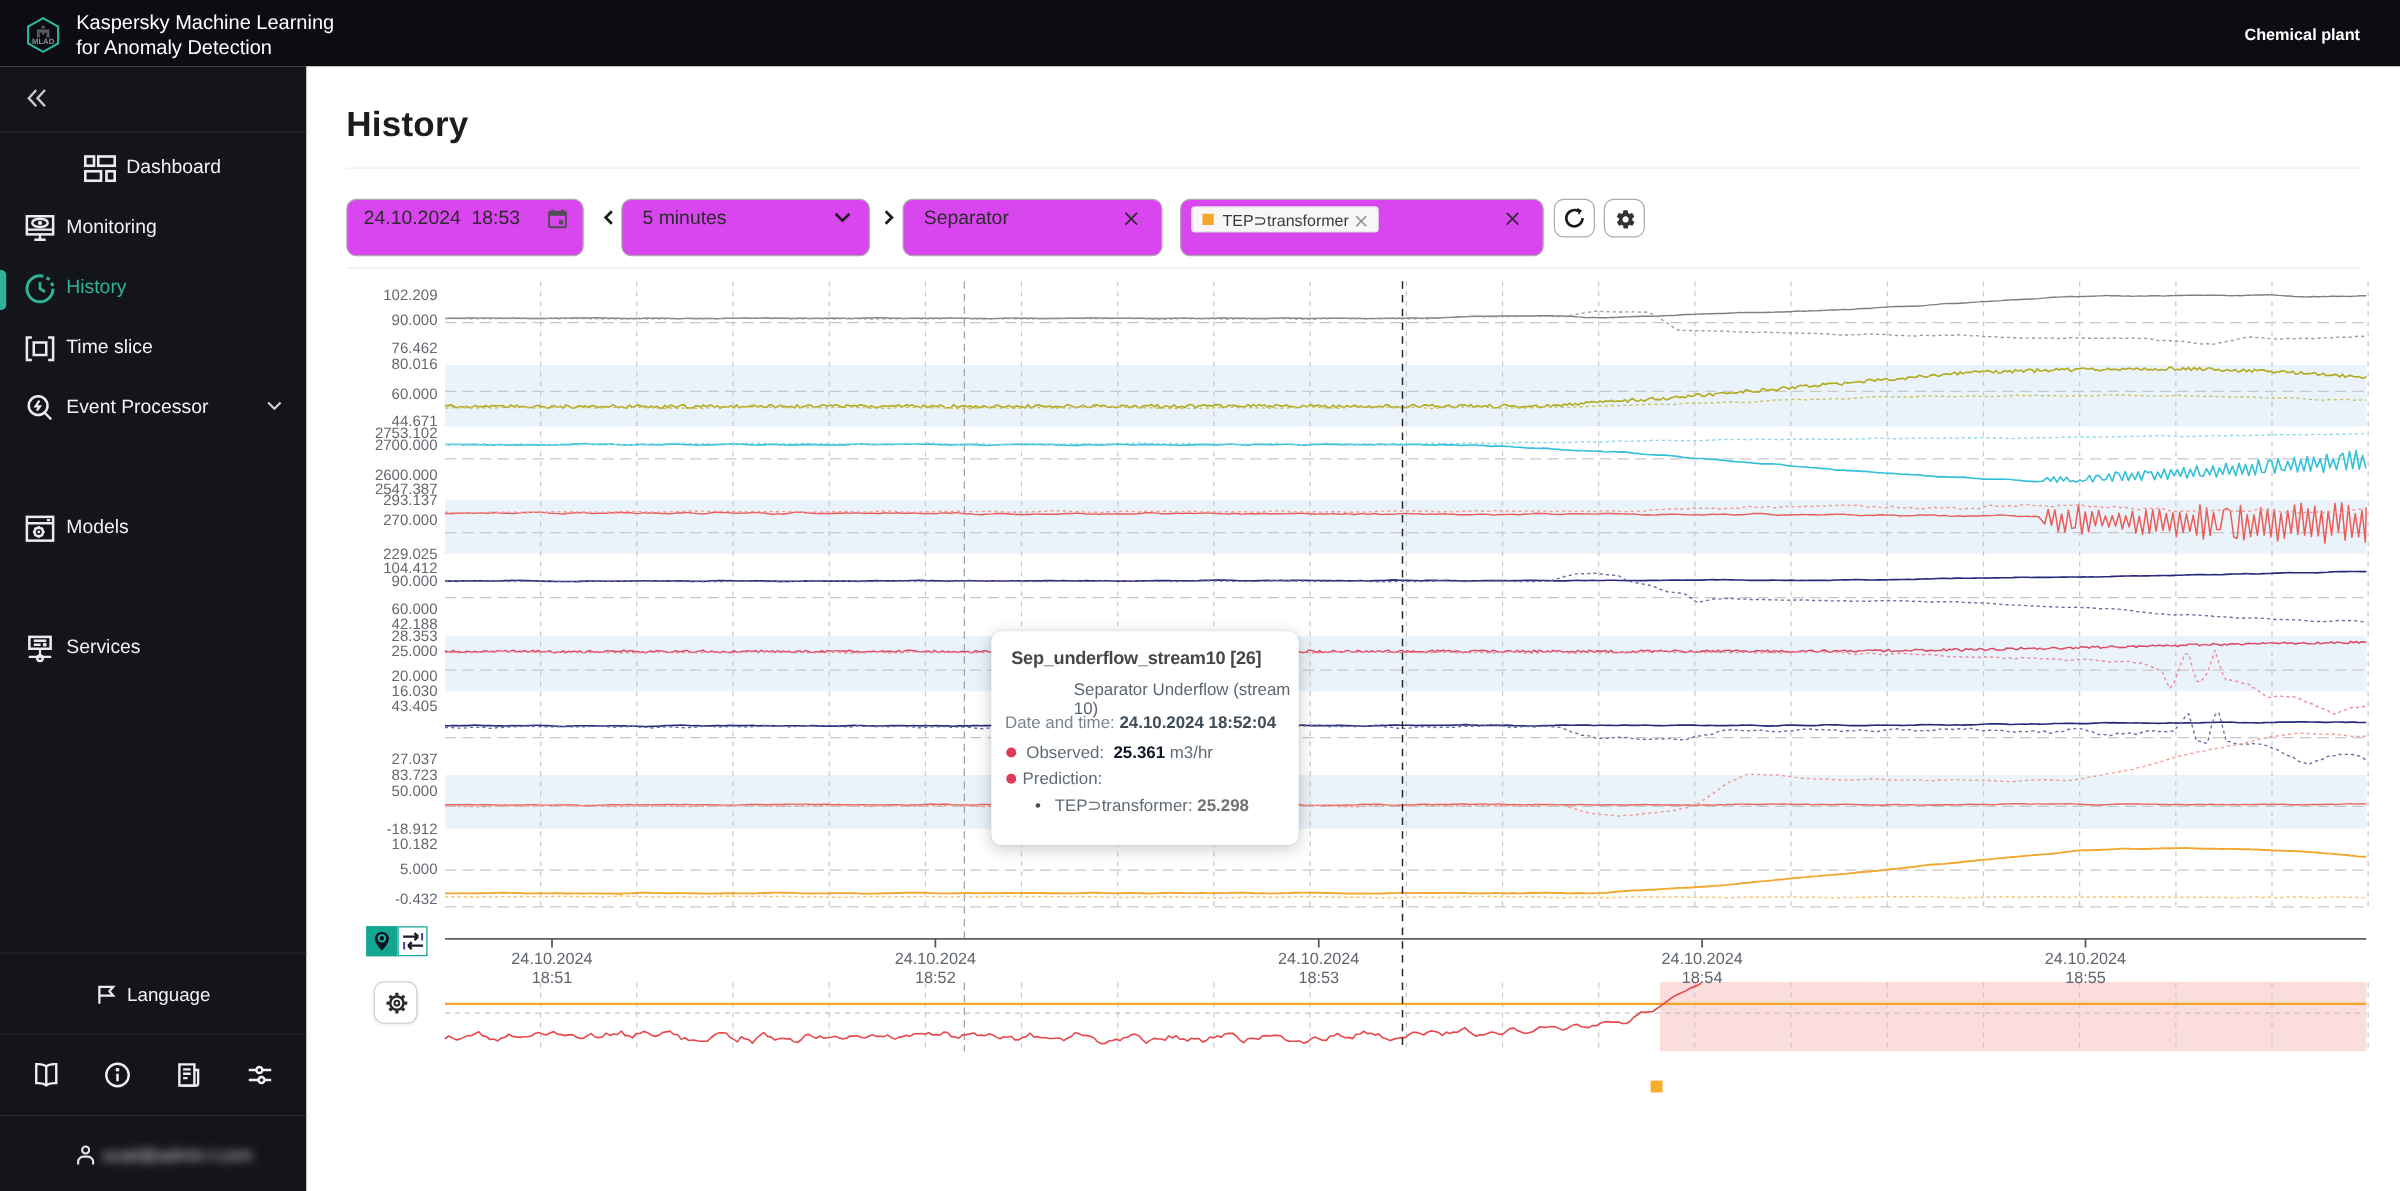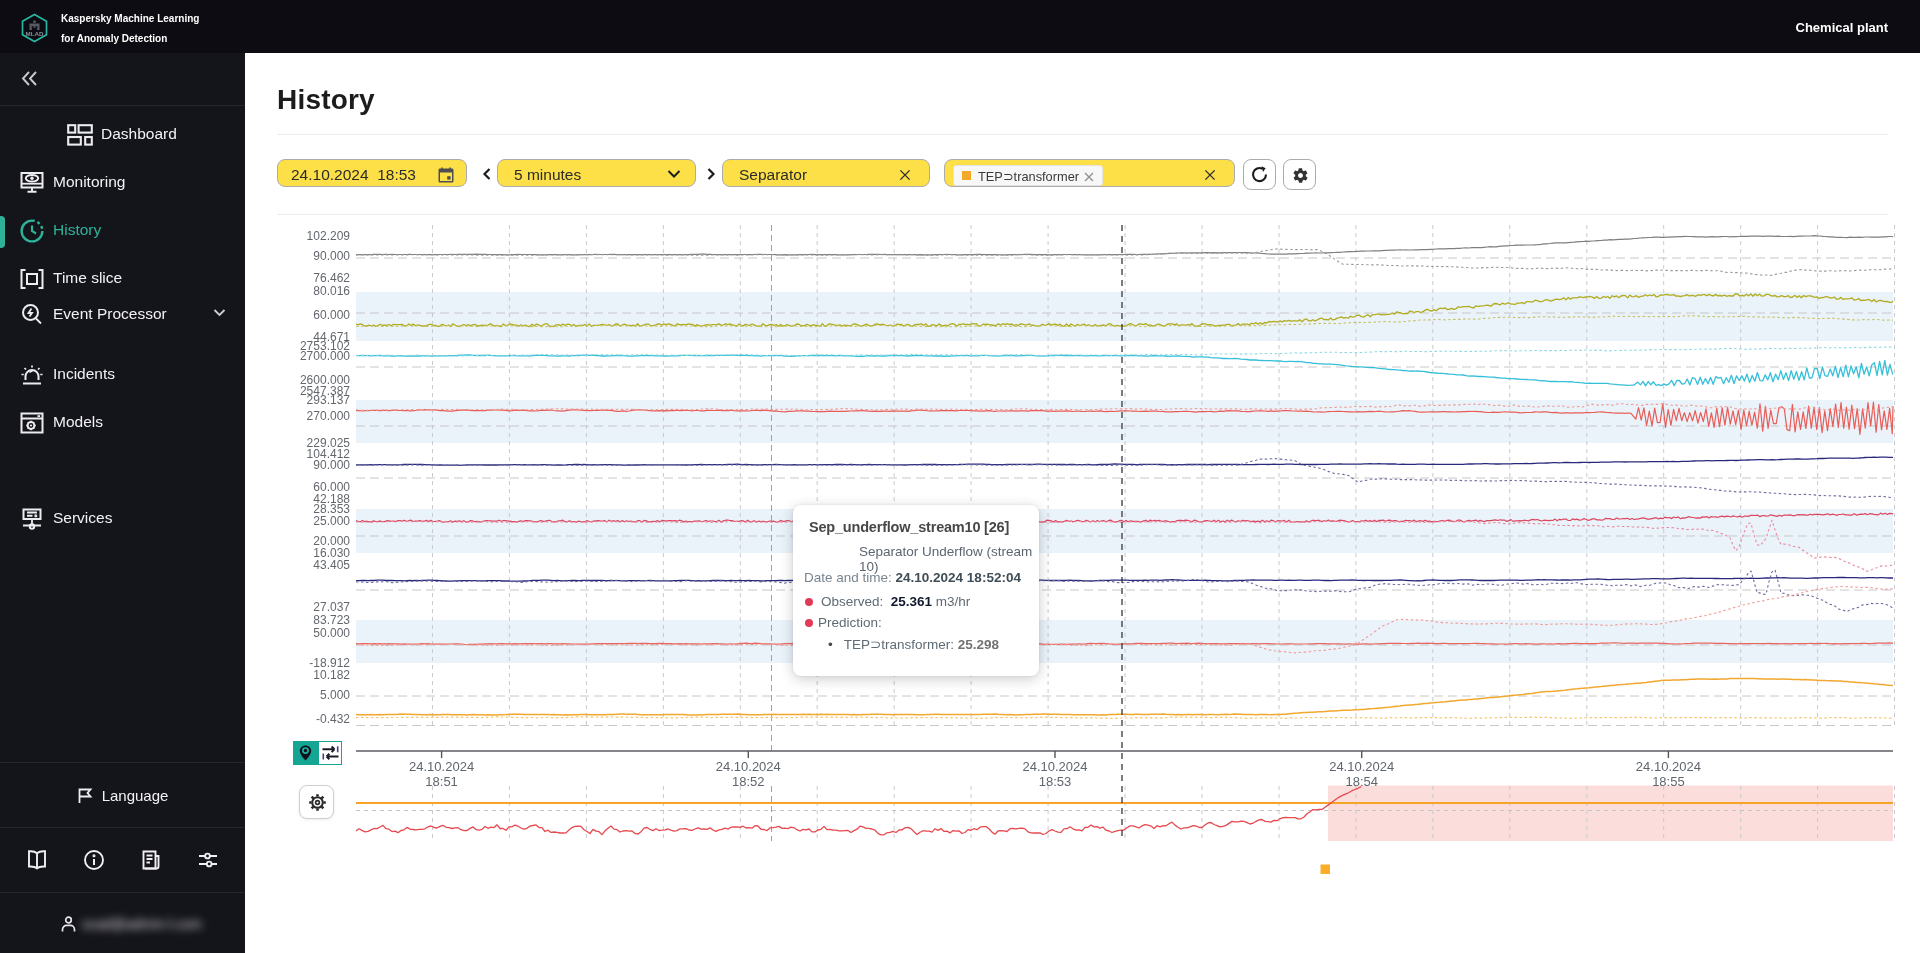--- a/index.html
+++ b/index.html
@@ -1,38 +1,38 @@
 <!DOCTYPE html>
 <html><head>
 <meta charset="utf-8">
 <style>
 * { margin:0; padding:0; box-sizing:border-box; }
 html,body { width:1920px; height:953px; overflow:hidden; background:#fff;
   font-family:"Liberation Sans", sans-serif; }
 .topbar { position:absolute; left:0; top:0; width:1920px; height:53px; background:#0c0c12; z-index:20; }
 .logo { position:absolute; left:20px; top:13px; }
-.apptitle { position:absolute; left:61px; top:9px; color:#fff; font-size:10px; line-height:20px; font-weight:700;}
+.apptitle { position:absolute; left:61px; top:9px; color:#fff; font-size:16px; line-height:20px; font-weight:400;}
 .plant { position:absolute; right:32px; top:20px; color:#fff; font-size:13px; font-weight:700; }
 .sidebar { position:absolute; left:0; top:53px; width:245px; height:900px; background:#14141b; z-index:15; }
 .sdiv { position:absolute; left:0; width:245px; height:0; border-top:1px solid #26262e; }
 .navitem { position:absolute; left:0; width:245px; height:48px; color:#f2f2f4; font-size:15.5px; }
 .navitem .ic { position:absolute; left:19px; top:11px; width:26px; height:26px; }
 .navitem .lb { position:absolute; left:53px; top:14px; }
 .navitem.active { color:#2eb398; }
 .activebar { position:absolute; left:0px; width:5px; height:32px; background:#2eb398; border-radius:0 4px 4px 0; }
 .lang { position:absolute; left:0; width:245px; text-align:center; color:#f2f2f4; font-size:15px; }
 .bicons { position:absolute; width:245px; }
 .bic { position:absolute; width:22px; height:22px; }
 .useremail { position:absolute; filter:blur(4px); color:#d8d8dc; font-size:14px; }
 .usericon { position:absolute; }
 .main { position:absolute; left:245px; top:53px; width:1675px; height:900px; background:#fff; }
 h1 { position:absolute; left:32px; top:31px; font-size:28px; color:#1c1c1c; letter-spacing:0.2px; }
 .hr1 { position:absolute; left:32px; top:81px; width:1611px; border-top:1px solid #ededed; }
 .hr2 { position:absolute; left:32px; top:161px; width:1611px; border-top:1px solid #ededed; }
-.ctl { position:absolute; top:106px; height:28px; border:1px solid #ababab; border-radius:8px; background:#fde047;
+.ctl { position:absolute; top:106px; height:46px; border:1px solid #ababab; border-radius:8px; background:#d946ef;
   font-size:15.5px; color:#2b2b2b; }
 .chev { position:absolute; top:113px; width:16px; height:16px; }
 .chip { position:absolute; left:8px; top:5px; height:21px; background:#f7f7f7; border:1px solid #e3e3e3;
   border-radius:3px; font-size:13px; color:#3a3a3a; }
 .sqbtn { position:absolute; top:106px; width:33px; height:31px; border:1px solid #ababab; border-radius:8px; background:#fff; }
 .tooltip { position:absolute; left:793px; top:505px; width:246px; height:171px; background:#fff; border-radius:8px;
   box-shadow:0 3px 14px rgba(0,0,0,0.2), 0 0 3px rgba(0,0,0,0.08); z-index:12; font-size:13.5px; }
 .pinbtn { position:absolute; left:48px; top:688px; width:24.5px; height:24px; background:#14a693; border:1.5px solid #14a693; z-index:5;}
 .swapbtn { position:absolute; left:72.5px; top:688px; width:24.5px; height:24px; background:#fff; border:1.5px solid #14a693; z-index:5;}
 .gearbtn2 { position:absolute; left:54px; top:732px; width:35px; height:34px; background:#fff; border:1px solid #cfcfcf;
@@ -93,38 +93,29 @@
     </svg>
     <div class="lb">History</div>
   </div>
   <div class="navitem" style="top:202px;text-align:center;">
     <svg class="ic" viewBox="0 0 26 26" fill="none" stroke="#ececef" stroke-width="2">
       <path d="M2.5 4.5 h-0.0 M6.5 4 H2.5 V22 H6.5 M19.5 4 H23.5 V22 H19.5"></path>
       <rect x="8" y="8" width="10" height="10"></rect>
     </svg>
     <div class="lb">Time slice</div>
   </div>
-  <div class="navitem" style="top:238px;">
+  <div class="navitem" style="top:250px;">
     <svg class="ic" viewBox="0 0 26 26" fill="none" stroke="#ececef" stroke-width="2">
       <circle cx="11.5" cy="10.5" r="7.5"></circle>
       <path d="M17 16.5 L22 21.5 M12.5 6.5 L9.5 11 H13 L10.5 14.5" stroke-width="1.8"></path>
     </svg>
     <div class="lb">Event Processor</div>
     <svg style="position:absolute;left:213px;top:17px;" width="13" height="9" viewBox="0 0 13 9" fill="none" stroke="#cfcfd4" stroke-width="1.8">
         <path d="M1.5 2 L6.5 7 L11.5 2"></path>
       </svg>
-  </div>
-  <div class="navitem" style="top:298px;">
-    <svg class="ic" viewBox="0 0 26 26" fill="none" stroke="#ececef" stroke-width="2">
-      <path d="M6.5 18 V14.5 A6.5 6.5 0 0 1 19.5 14.5 V18"></path>
-      <path d="M4 21.5 H22"></path>
-      <path d="M13 3.5 V5.5 M5.5 6 L7 7.5 M20.5 6 L19 7.5 M2.5 12.5 H4.7 M21.3 12.5 H23.5" stroke-width="1.7"></path>
-      <path d="M10.5 10.5 A3.2 3.2 0 0 1 13.6 9.2" stroke-width="1.5"></path>
-    </svg>
-    <div class="lb">Incidents</div>
   </div>
   <div class="navitem" style="top:346px;">
     <svg class="ic" viewBox="0 0 26 26" fill="none" stroke="#ececef" stroke-width="2">
       <rect x="2.5" y="3.5" width="21" height="19"></rect>
       <path d="M2.5 8.5 H23.5"></path>
       <rect x="18.5" y="5.2" width="2.6" height="1.8" fill="#ececef" stroke="none"></rect>
       <circle cx="12" cy="15.5" r="3.4"></circle>
       <circle cx="12" cy="15.5" r="1.1" fill="#ececef" stroke="none"></circle>
       <g stroke-width="1.6">
           <path d="M12 10.8 V12 M12 19 V20.2 M7.3 15.5 H8.5 M15.5 15.5 H16.7 M8.7 12.2 l0.9 0.9 M14.4 17.9 l0.9 0.9 M15.3 12.2 l-0.9 0.9 M9.6 17.9 l-0.9 0.9"></path>

